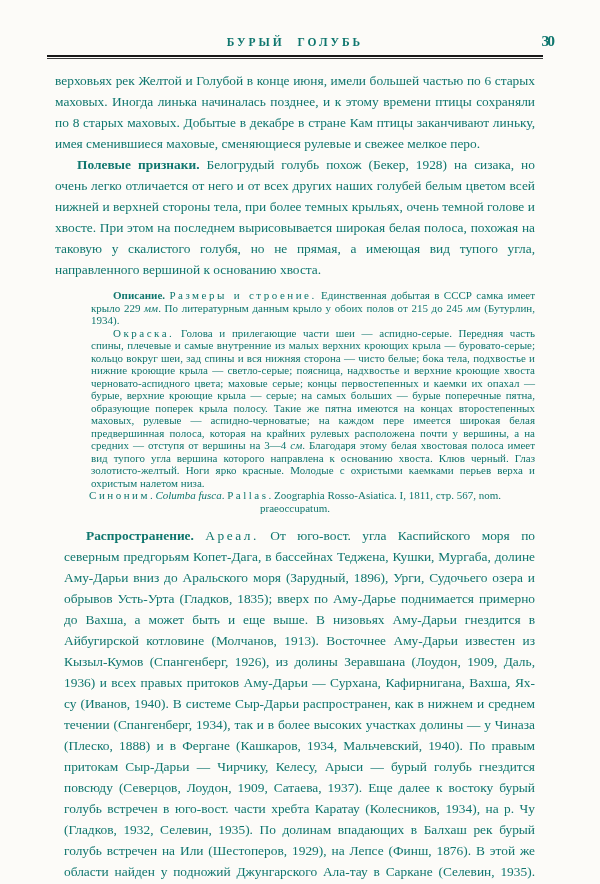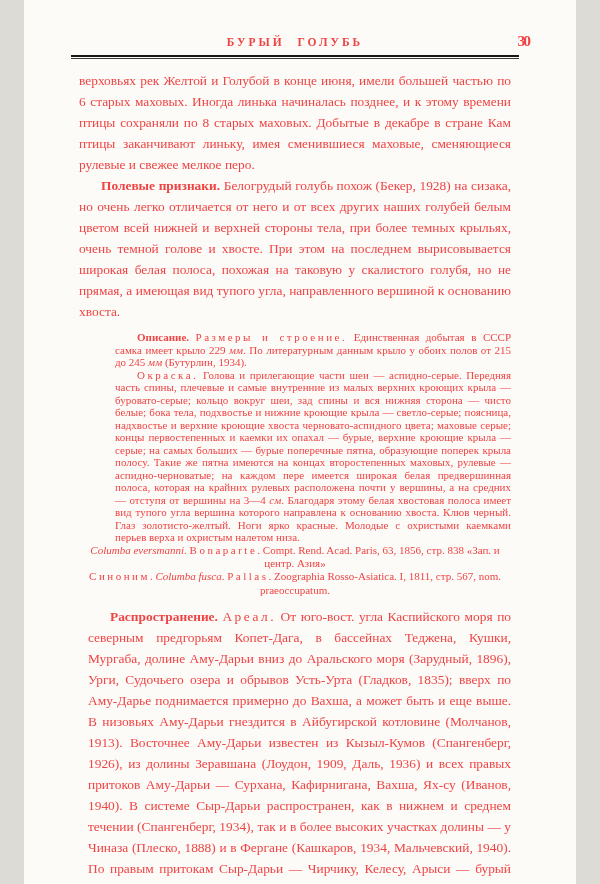--- a/index.html
+++ b/index.html
@@ -1,22 +1,22 @@
 <!DOCTYPE html>
 <html><head>
 <meta charset="utf-8">
 <style>
   html, body { margin: 0; padding: 0; background: #dddbd6; }
   .page {
     position: relative;
-    width: 552px;
+    width: 600px;
     height: 884px;
     margin: 0 auto;
     background: #fcfbf8;
-    color: #ef4444;
+    color: #0f766e;
     font-family: "Liberation Serif", "DejaVu Serif", serif;
     padding: 34px 65px 0 55px;
     box-sizing: border-box;
     overflow: hidden;
   }
   .page-header { position: relative; height: 18px; }
   .running-title {
     position: absolute; left: 0; right: 0; top: 2px;
     text-align: center;
     font-weight: bold;
@@ -68,17 +68,16 @@
   <div class="page-header" data-name="page-header">
     <div class="running-title" data-name="running-title">БУРЫЙ ГОЛУБЬ</div>
     <div class="page-number" data-name="page-number">30</div>
   </div>
   <div class="header-rule" data-name="header-rule"></div>
   <div class="article-body" data-name="article-body">
       <p class="para normal" data-name="paragraph-moult-continuation"><span class="seg" data-name="text-segment">верховьях рек Желтой и Голубой в конце июня, имели большей частью по 6 старых маховых. Иногда линька начиналась позднее, и к этому времени птицы сохраняли по 8 старых маховых. Добытые в декабре в стране Кам птицы заканчивают линьку, имея сменившиеся маховые, сменяющиеся рулевые и свежее мелкое перо.</span></p>
       <p class="para normal indent" data-name="paragraph-field-marks"><span class="seg bold" data-name="text-segment">Полевые признаки.</span><span class="seg" data-name="text-segment"> Белогрудый голубь похож (Бекер, 1928) на сизака, но очень легко отличается от него и от всех других наших голубей белым цветом всей нижней и верхней стороны тела, при более темных крыльях, очень темной голове и хвосте. При этом на последнем вырисовывается широкая белая полоса, похожая на таковую у скалистого голубя, но не прямая, а имеющая вид тупого угла, направленного вершиной к основанию хвоста.</span></p>
       <p class="para small indent" data-name="paragraph-description-size"><span class="seg bold" data-name="text-segment">Описание.</span><span class="seg" data-name="text-segment"> </span><span class="seg spaced" data-name="text-segment">Размеры и строение.</span><span class="seg" data-name="text-segment"> Единственная добытая в СССР самка имеет крыло 229 </span><span class="seg italic" data-name="text-segment">мм</span><span class="seg" data-name="text-segment">. По литературным данным крыло у обоих полов от 215 до 245 </span><span class="seg italic" data-name="text-segment">мм</span><span class="seg" data-name="text-segment"> (Бутурлин, 1934).</span></p>
       <p class="para small indent" data-name="paragraph-description-coloration"><span class="seg spaced" data-name="text-segment">Окраска.</span><span class="seg" data-name="text-segment"> Голова и прилегающие части шеи — аспидно-серые. Передняя часть спины, плечевые и самые внутренние из малых верхних кроющих крыла — буровато-серые; кольцо вокруг шеи, зад спины и вся нижняя сторона — чисто белые; бока тела, подхвостье и нижние кроющие крыла — светло-серые; поясница, надхвостье и верхние кроющие хвоста черновато-аспидного цвета; маховые серые; концы первостепенных и каемки их опахал — бурые, верхние кроющие крыла — серые; на самых больших — бурые поперечные пятна, образующие поперек крыла полосу. Такие же пятна имеются на концах второстепенных маховых, рулевые — аспидно-черноватые; на каждом пере имеется широкая белая предвершинная полоса, которая на крайних рулевых расположена почти у вершины, а на средних — отступя от вершины на 3—4 </span><span class="seg italic" data-name="text-segment">см</span><span class="seg" data-name="text-segment">. Благодаря этому белая хвостовая полоса имеет вид тупого угла вершина которого направлена к основанию хвоста. Клюв черный. Глаз золотисто-желтый. Ноги ярко красные. Молодые с охристыми каемками перьев верха и охристым налетом низа.</span></p>
-      <p class="para biblio" data-name="bibliography-entry-1"><span class="seg italic" data-name="text-segment">Columba eversmanni</span><span class="seg" data-name="text-segment">. </span><span class="seg spaced" data-name="text-segment">Bonaparte</span><span class="seg" data-name="text-segment">. Compt. Rend. Acad. Paris, 63, 1856, стр. 838 «Зап. и центр. Азия»</span></p>
       <p class="para biblio" data-name="bibliography-entry-2"><span class="seg spaced" data-name="text-segment">Синоним</span><span class="seg" data-name="text-segment">. </span><span class="seg italic" data-name="text-segment">Columba fusca</span><span class="seg" data-name="text-segment">. </span><span class="seg spaced" data-name="text-segment">Pallas</span><span class="seg" data-name="text-segment">. Zoographia Rosso-Asiatica. I, 1811, стр. 567, nom. praeoccupatum.</span></p>
       <p class="para normal indent" data-name="paragraph-distribution"><span class="seg bold" data-name="text-segment">Распространение.</span><span class="seg" data-name="text-segment"> </span><span class="seg spaced" data-name="text-segment">Ареал.</span><span class="seg" data-name="text-segment"> От юго-вост. угла Каспийского моря по северным предгорьям Копет-Дага, в бассейнах Теджена, Кушки, Мургаба, долине Аму-Дарьи вниз до Аральского моря (Зарудный, 1896), Урги, Судочьего озера и обрывов Усть-Урта (Гладков, 1835); вверх по Аму-Дарье поднимается примерно до Вахша, а может быть и еще выше. В низовьях Аму-Дарьи гнездится в Айбугирской котловине (Молчанов, 1913). Восточнее Аму-Дарьи известен из Кызыл-Кумов (Спангенберг, 1926), из долины Зеравшана (Лоудон, 1909, Даль, 1936) и всех правых притоков Аму-Дарьи — Сурхана, Кафирнигана, Вахша, Ях-су (Иванов, 1940). В системе Сыр-Дарьи распространен, как в нижнем и среднем течении (Спангенберг, 1934), так и в более высоких участках долины — у Чиназа (Плеско, 1888) и в Фергане (Кашкаров, 1934, Мальчевский, 1940). По правым притокам Сыр-Дарьи — Чирчику, Келесу, Арыси — бурый голубь гнездится повсюду (Северцов, Лоудон, 1909, Сатаева, 1937). Еще далее к востоку бурый голубь встречен в юго-вост. части хребта Каратау (Колесников, 1934), на р. Чу (Гладков, 1932, Селевин, 1935). По долинам впадающих в Балхаш рек бурый голубь встречен на Или (Шестоперов, 1929), на Лепсе (Финш, 1876). В этой же области найден у подножий Джунгарского Ала-тау в Саркане (Селевин, 1935). Самое восточное из гнездовых нахождений в СССР относится к долине Черного Иртыша (Поляков, 1912). Существует указание на наличие бурого голубя на Алтае (Иоганзен, 1898), но тщатель-</span></p>
     </div>
 </div>
 
 </body></html>

